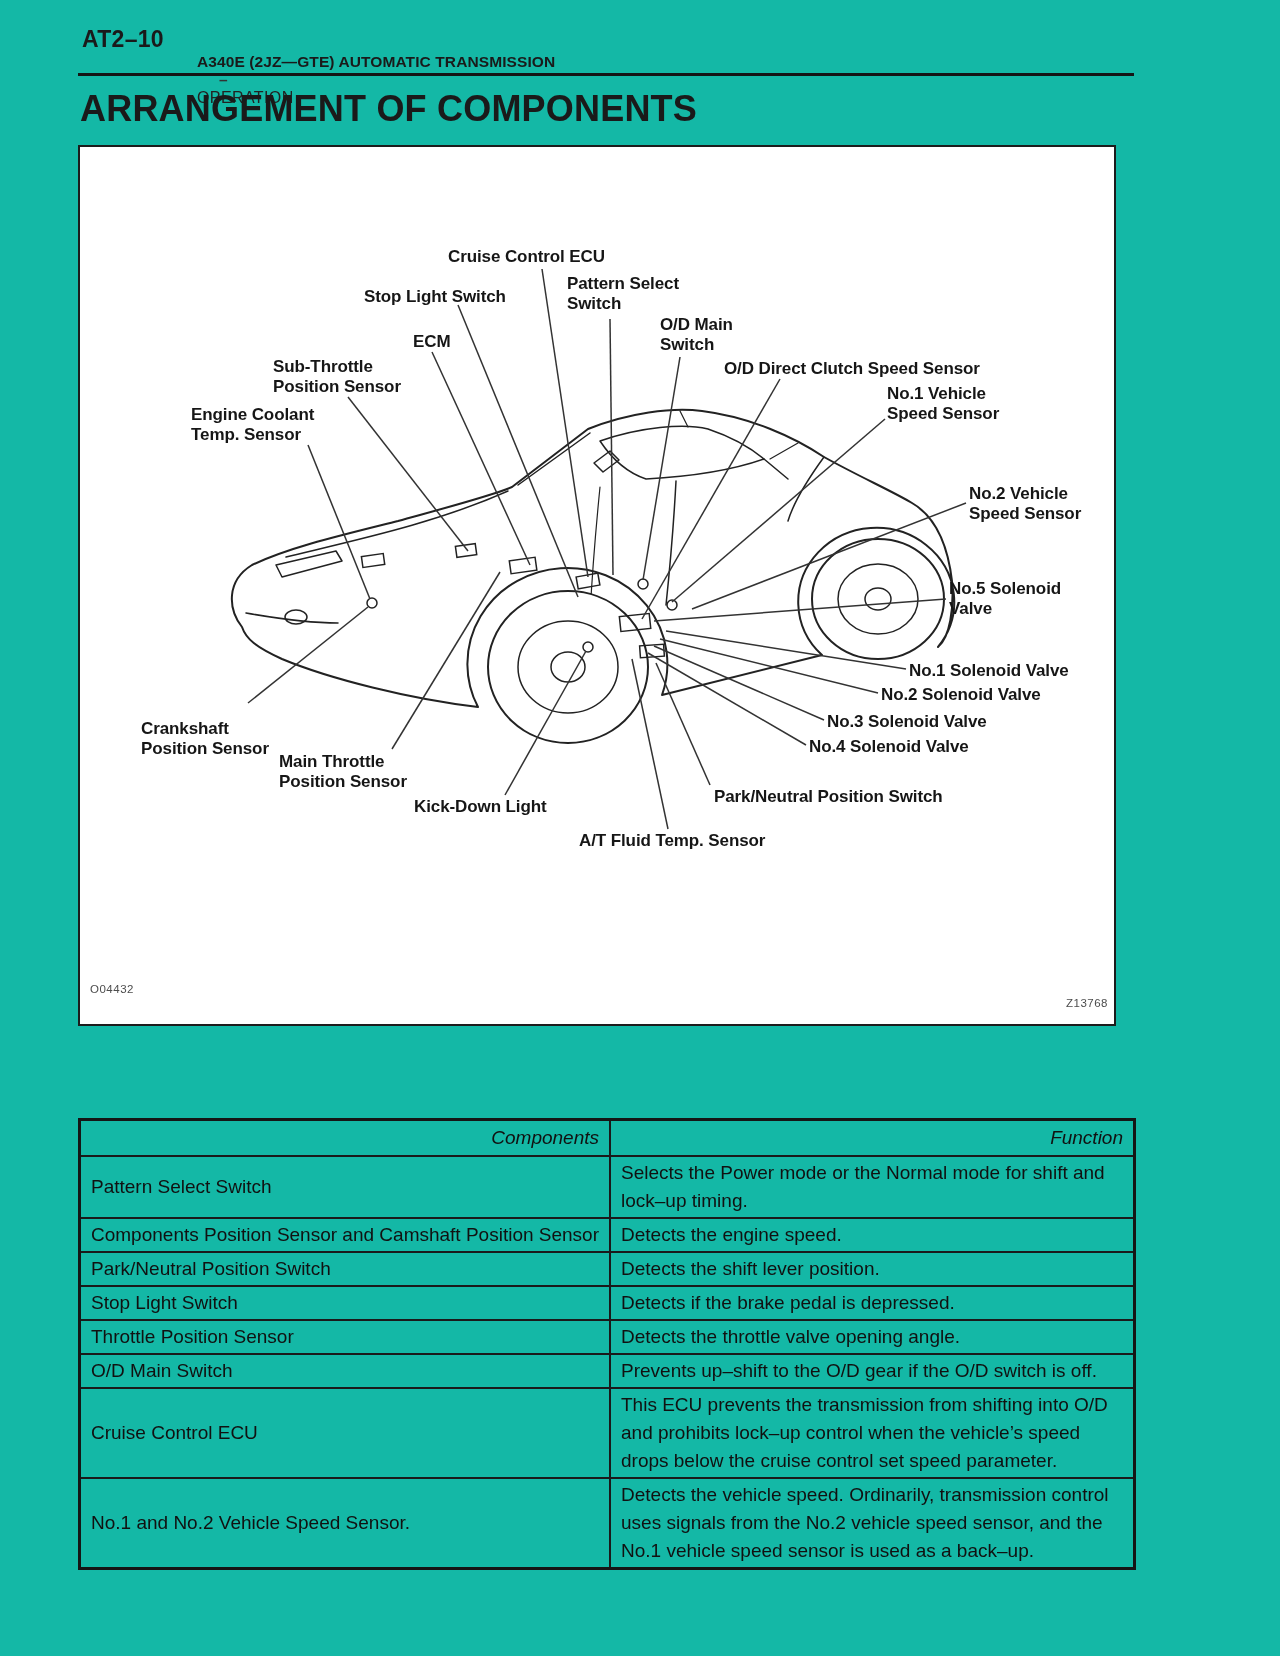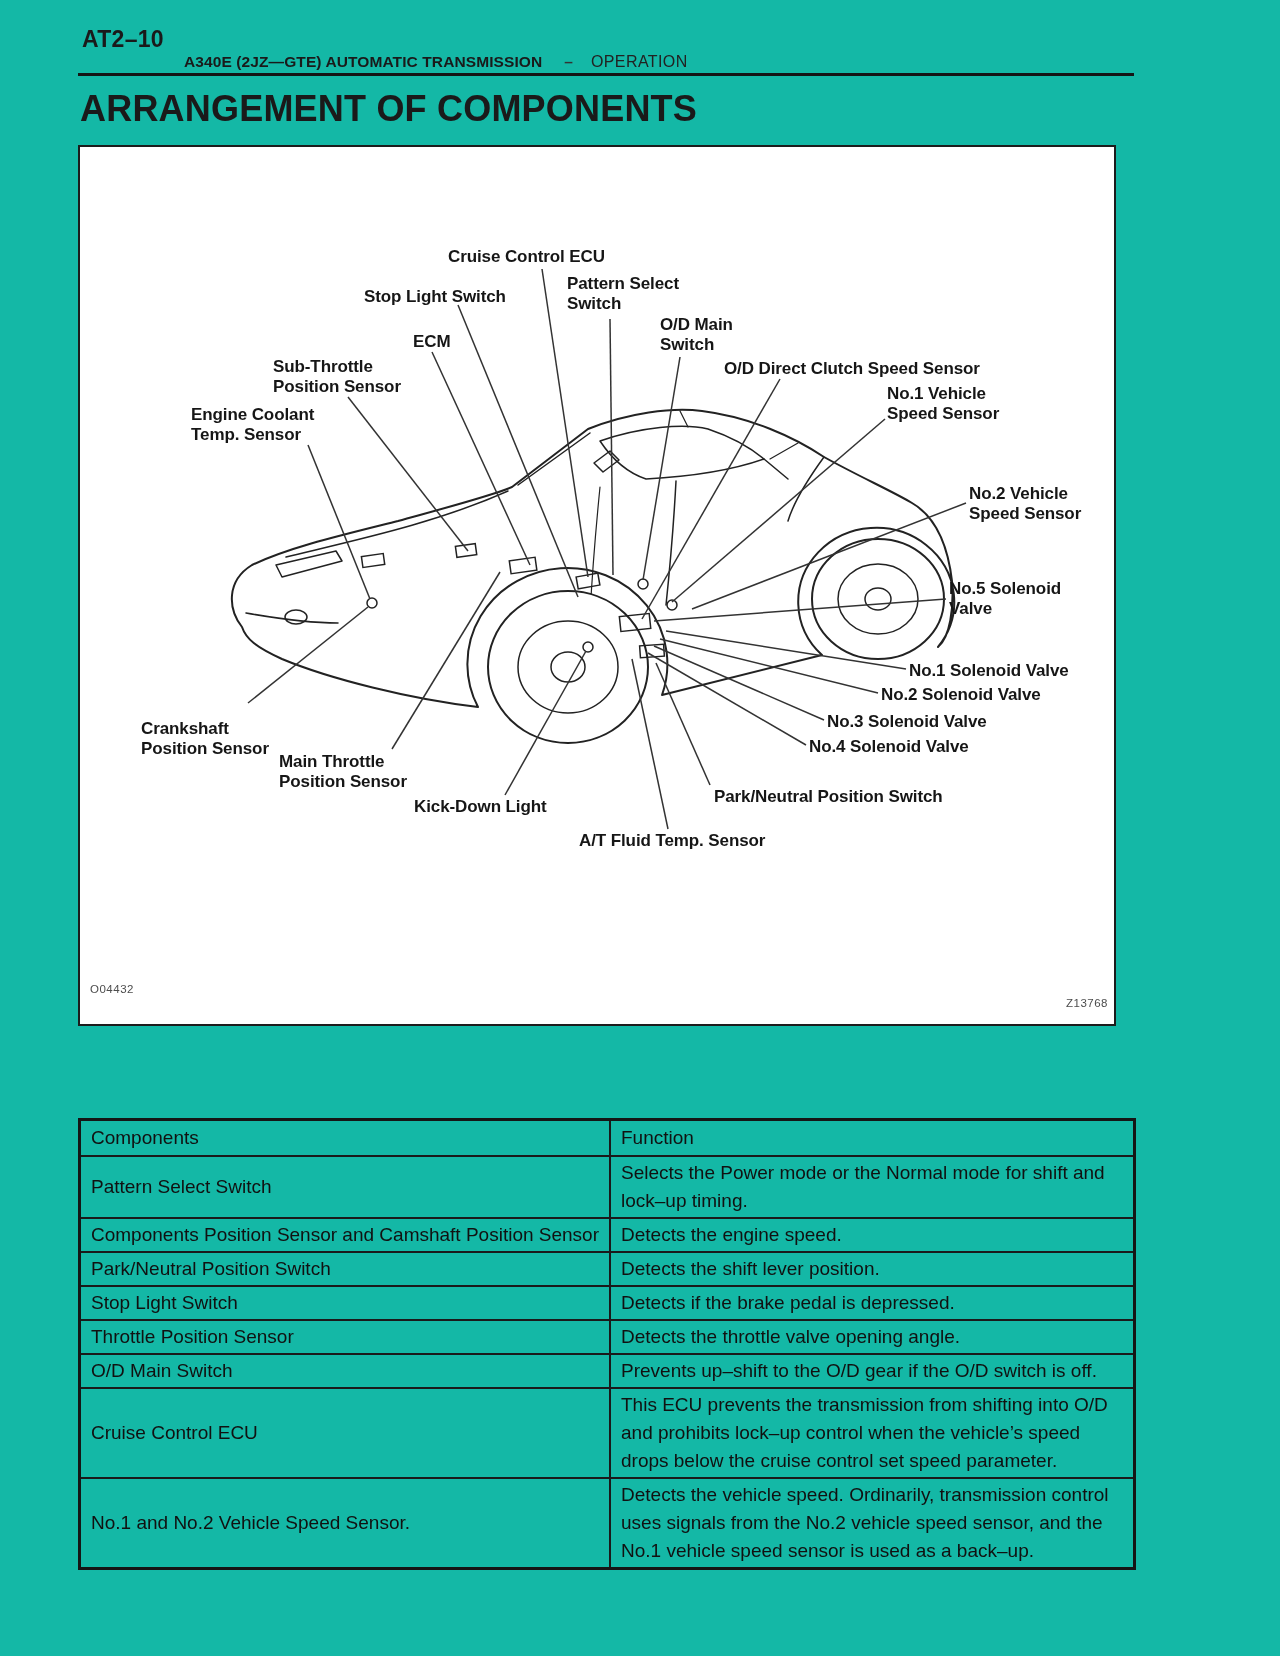--- a/index.html
+++ b/index.html
@@ -2,21 +2,21 @@
 <html><head>
 <meta charset="utf-8">
 <style>
   html,body{margin:0;padding:0;background:#e8e8e8;}
   .page{
     position:relative;width:1280px;height:1656px;background:#14b8a6;
     font-family:"Liberation Sans", sans-serif;color:#1a1a1a;overflow:hidden;
   }
   
   .page-code{position:absolute;left:82px;top:26px;font-size:23px;font-weight:bold;letter-spacing:.3px;}
-  .subheader{position:absolute;left:184px;top:53px;font-size:15.5px;display:flex;align-items:flex-end;}
+  .subheader{position:absolute;left:197px;top:53px;font-size:15.5px;display:flex;align-items:flex-start;flex-direction:column;}
   .subheader .bold{font-weight:bold;letter-spacing:.1px;}
   .subheader .sep{margin:0 18px 0 22px;font-weight:bold;color:#333;}
   .subheader .light{font-weight:normal;font-size:16px;color:#222;letter-spacing:.4px;}
   .header-rule{position:absolute;left:78px;top:73px;width:1056px;height:3px;background:#151515;}
   .page-title{position:absolute;left:80px;top:88px;font-size:36px;font-weight:bold;letter-spacing:.2px;}
   
   .figure{position:absolute;left:78px;top:145px;width:1034px;height:877px;border:2.5px solid #1c1c1c;background:#fff;}
   .figure svg{position:absolute;left:0;top:0;}
   .fig-label{
     position:absolute;font-size:17px;font-weight:bold;line-height:20px;
@@ -24,21 +24,21 @@
   }
   .fig-code{position:absolute;font-size:11.5px;font-weight:normal;color:#4c4c4c;letter-spacing:.5px;}
   
   .components-table{
     position:absolute;left:78px;top:1118px;width:1058px;border-collapse:collapse;
     font-size:19px;color:#111;
   }
   .components-table th,.components-table td{
     border:2px solid #1a1a1a;padding:2px 10px;line-height:28px;vertical-align:middle;
   }
-  .components-table th{font-weight:normal;text-align:left;font-size:19px;height:30px;}
+  .components-table th{font-weight:normal;text-align:right;font-size:19px;height:30px;font-style:italic;}
   .components-table td{text-align:left;}
   .components-table .col-comp{width:508px;}
   .components-table{border:3px solid #151515;}
 </style>
 </head>
 <body>
 
 <div class="page">
 
   <div class="page-code">AT2–10</div>

